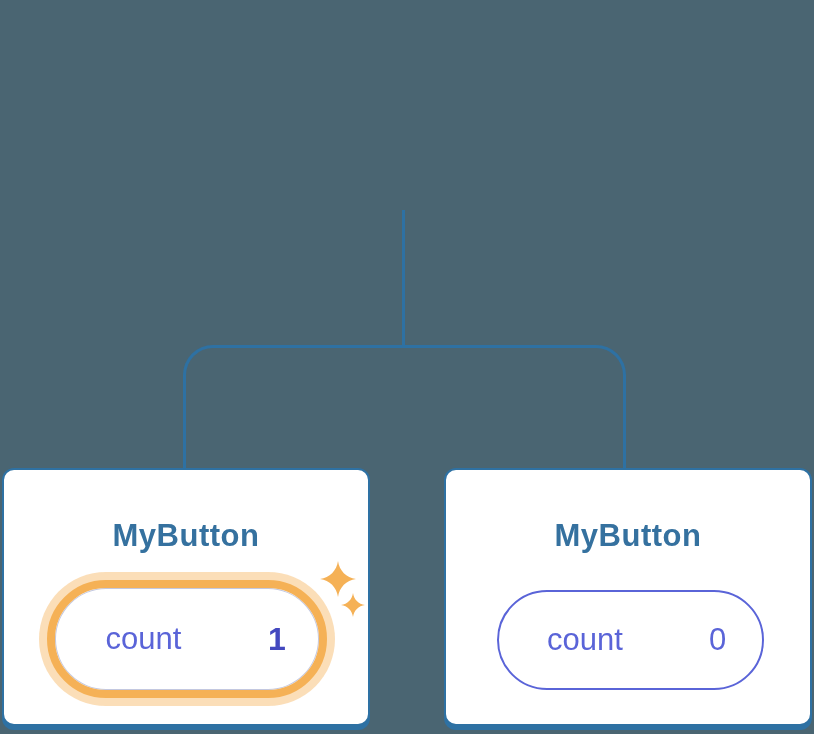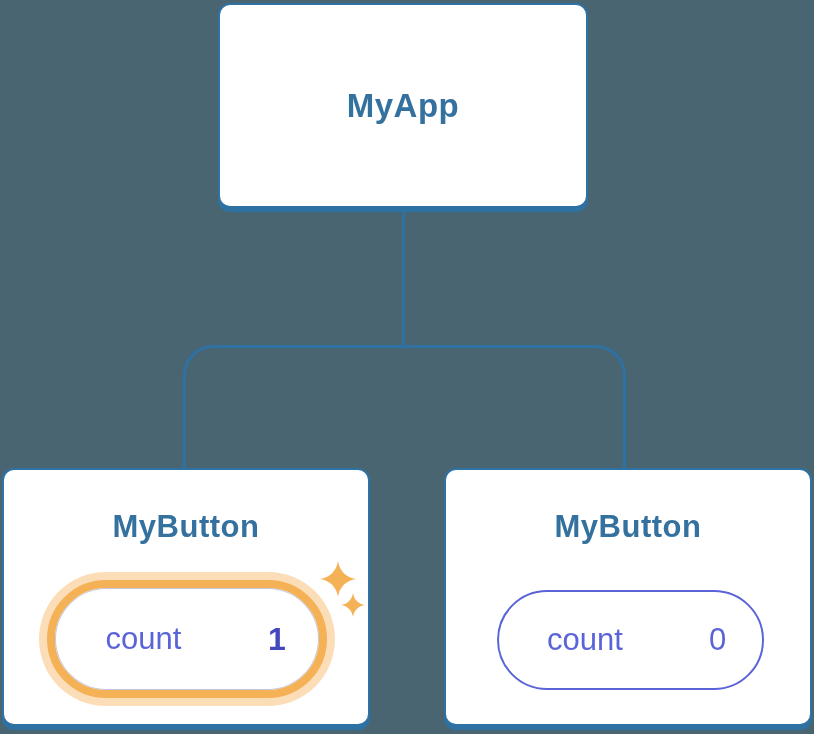--- a/index.html
+++ b/index.html
@@ -61,21 +61,21 @@
   }
 
   .node-child {
     width: 368px; height: 258px;
   }
   .node-child-left  { left: 2px;   top: 468px; }
   .node-child-right { left: 444px; top: 468px; }
 
   .child-title {
     position: absolute;
-    top: 39px; left: 0;
+    top: 48px; left: 0;
     width: 100%;
     text-align: center;
     color: var(--nodeText);
     font-weight: 700;
     font-size: 31px;
     letter-spacing: 0.5px;
   }
 
   .pill {
     position: absolute;
@@ -122,23 +122,20 @@
   .sparkle-large { left: 316px; top: 91px; width: 36px; height: 36px; }
   .sparkle-small { left: 337px; top: 123px; width: 24px; height: 24px; }
   .sparkle svg { display: block; width: 100%; height: 100%; }
   .sparkle path { fill: var(--orange); }
 </style>
 </head>
 <body>
 
 <div class="canvas">
 
-  <div class="node node-root">
-    <div class="node-title">MyApp</div>
-  </div>
 
   <div class="connector-stem"></div>
   <div class="connector-branch"></div>
 
   <div class="node node-child node-child-left">
     <div class="child-title">MyButton</div>
 
     <div class="pill pill-highlighted">
       <div class="pill-cell cell-label">count</div>
       <div class="pill-divider divider-orange"></div>

